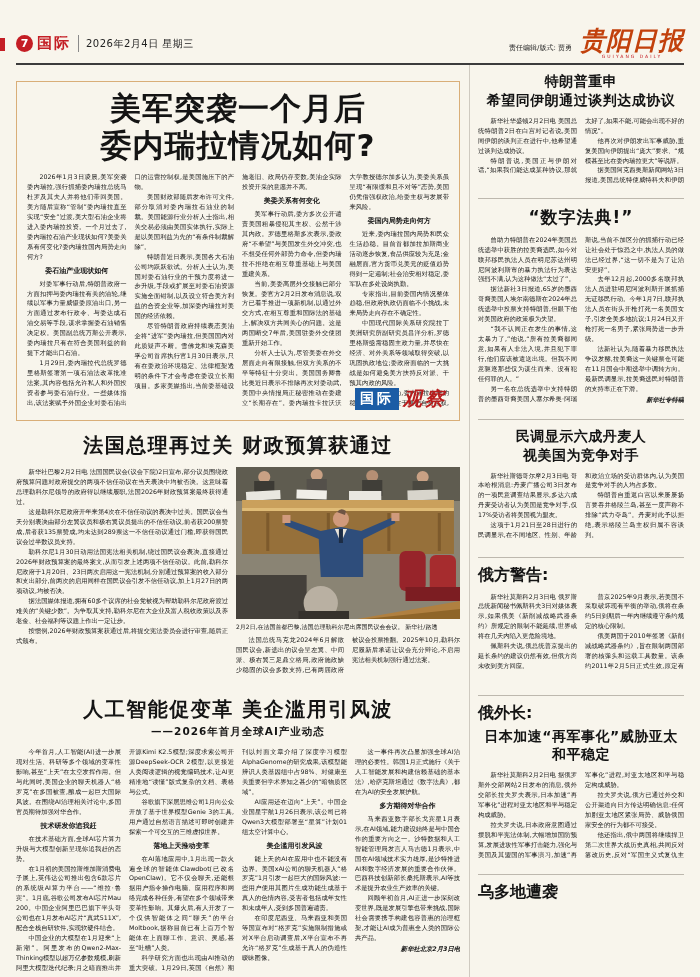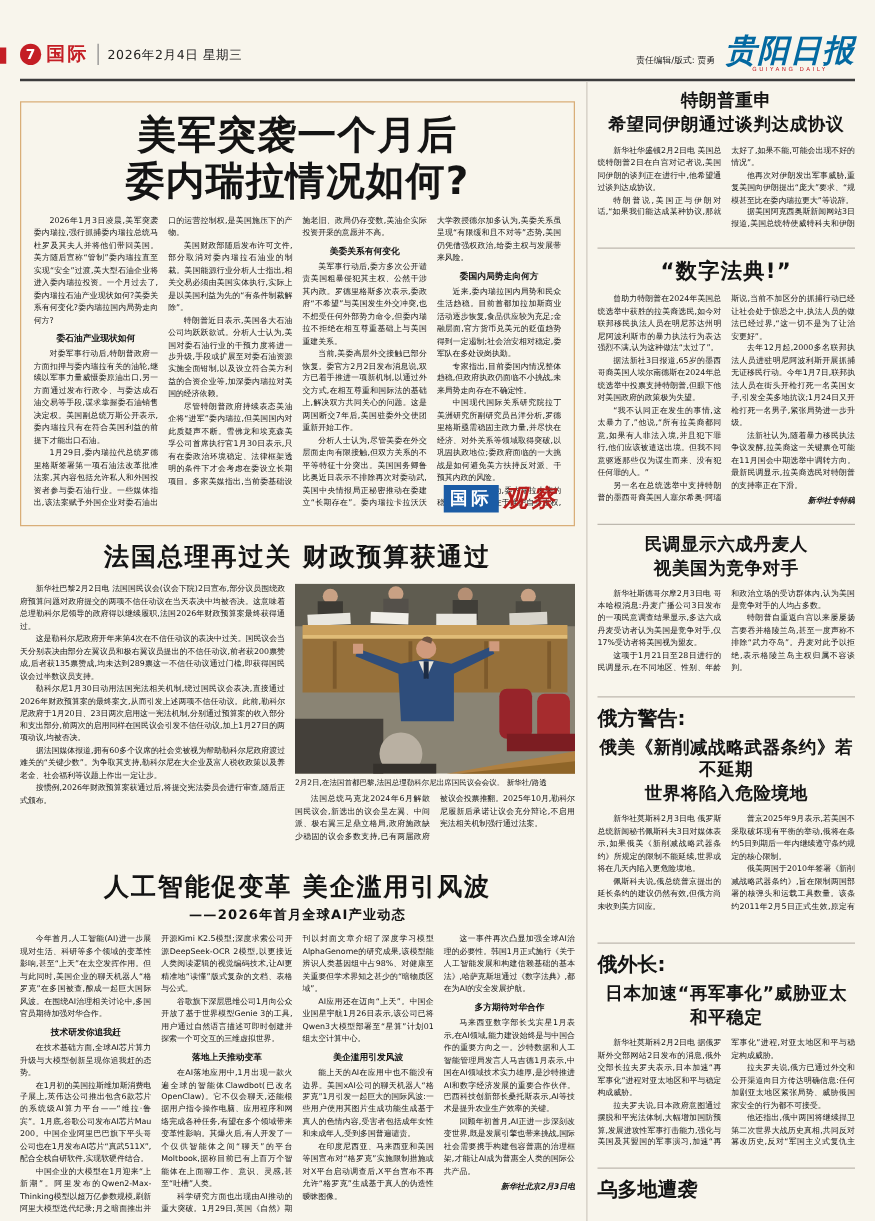--- a/index.html
+++ b/index.html
@@ -16,21 +16,21 @@
   
   .hdr { display:flex; align-items:center; padding:28px 16px 0 16px; }
   .pgnum { width:17px; height:17px; border-radius:50%; background:#c41e25; color:#fff;
            font-size:11px; font-weight:bold; display:flex; align-items:center; justify-content:center; }
   .section { color:#c41e25; font-size:15px; font-weight:bold; letter-spacing:2px; margin-left:4px; }
   .hdr-div { width:1px; height:17px; background:#8a8a8a; margin:0 7px; }
   .date { font-size:10px; color:#222; letter-spacing:0.5px; }
   .hdr-right { margin-left:auto; display:flex; align-items:flex-end; gap:8px; }
   .editor { font-size:7px; color:#222; padding-bottom:6px; }
   .masthead-wrap { text-align:center; }
-  .masthead { color:#0369a1; font-size:25px; font-weight:bold; font-style:italic;
+  .masthead { color:#c2410c; font-size:25px; font-weight:bold; font-style:italic;
               font-family:"DejaVu Serif", serif; letter-spacing:1px; line-height:1; }
   .masthead-sub { color:#c41e25; font-size:4.5px; letter-spacing:2px; margin-top:1px; }
   .hdr-rule { border-top:2px solid #3c3c3c; margin:4px 16px 0 16px; }
 
   
   .content { display:flex; padding:0 16px; }
   .left-region { width:444px; }
   .right-region { flex:1; margin-left:9px; padding-left:8px; border-left:1px solid #cfcac0; }
 
   
@@ -253,24 +253,20 @@
       </div>
       <div class="ra-body h78">
           <p class="bp">新华社斯德哥尔摩2月3日电 哥本哈根消息:丹麦广播公司3日发布的一项民意调查结果显示,多达六成丹麦受访者认为美国是竞争对手,仅17%受访者将美国视为盟友。</p>
           <p class="bp">这项于1月21日至28日进行的民调显示,在不同地区、性别、年龄和政治立场的受访群体内,认为美国是竞争对手的人均占多数。</p>
           <p class="bp">特朗普自重返白宫以来屡屡扬言要吞并格陵兰岛,甚至一度声称不排除“武力夺岛”。丹麦对此予以拒绝,表示格陵兰岛主权归属不容谈判。</p>
         </div>
     </div>
 
     <div class="ra">
       <div class="ra-kicker">俄方警告:</div>
-      <div class="ra-head">
-        <div>俄美《新削减战略武器条约》若不延期</div>
-        <div>世界将陷入危险境地</div>
-      </div>
       <div class="ra-body h95">
           <p class="bp">新华社莫斯科2月3日电 俄罗斯总统新闻秘书佩斯科夫3日对媒体表示,如果俄美《新削减战略武器条约》所规定的限制不能延续,世界或将在几天内陷入更危险境地。</p>
           <p class="bp">佩斯科夫说,俄总统普京提出的延长条约的建议仍然有效,但俄方尚未收到美方回应。</p>
           <p class="bp">普京2025年9月表示,若美国不采取破坏现有平衡的举动,俄将在条约5日到期后一年内继续遵守条约规定的核心限制。</p>
           <p class="bp">俄美两国于2010年签署《新削减战略武器条约》,旨在限制两国部署的核弹头和运载工具数量。该条约2011年2月5日正式生效,原定有效期10年,后经延长至2026年2月5日。</p>
         </div>
     </div>
 
     <div class="ra">
       <div class="ra-kicker">俄外长:</div>

